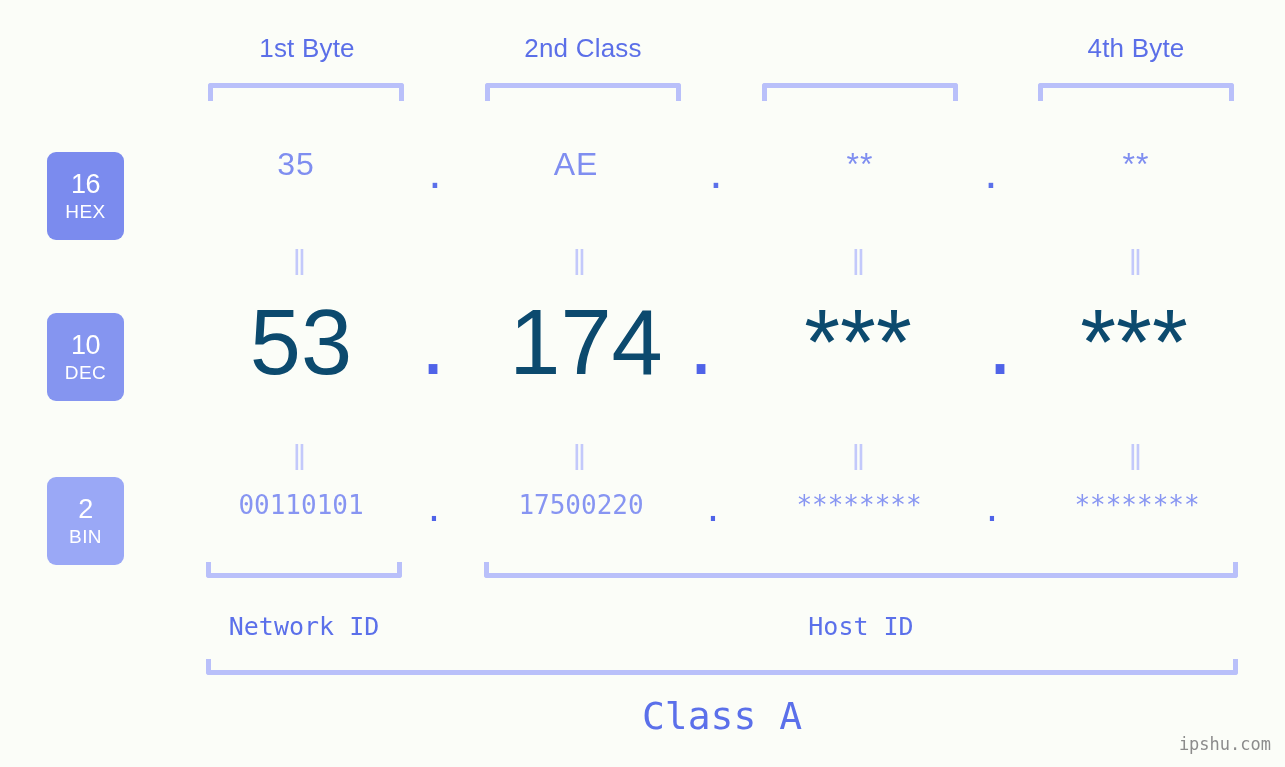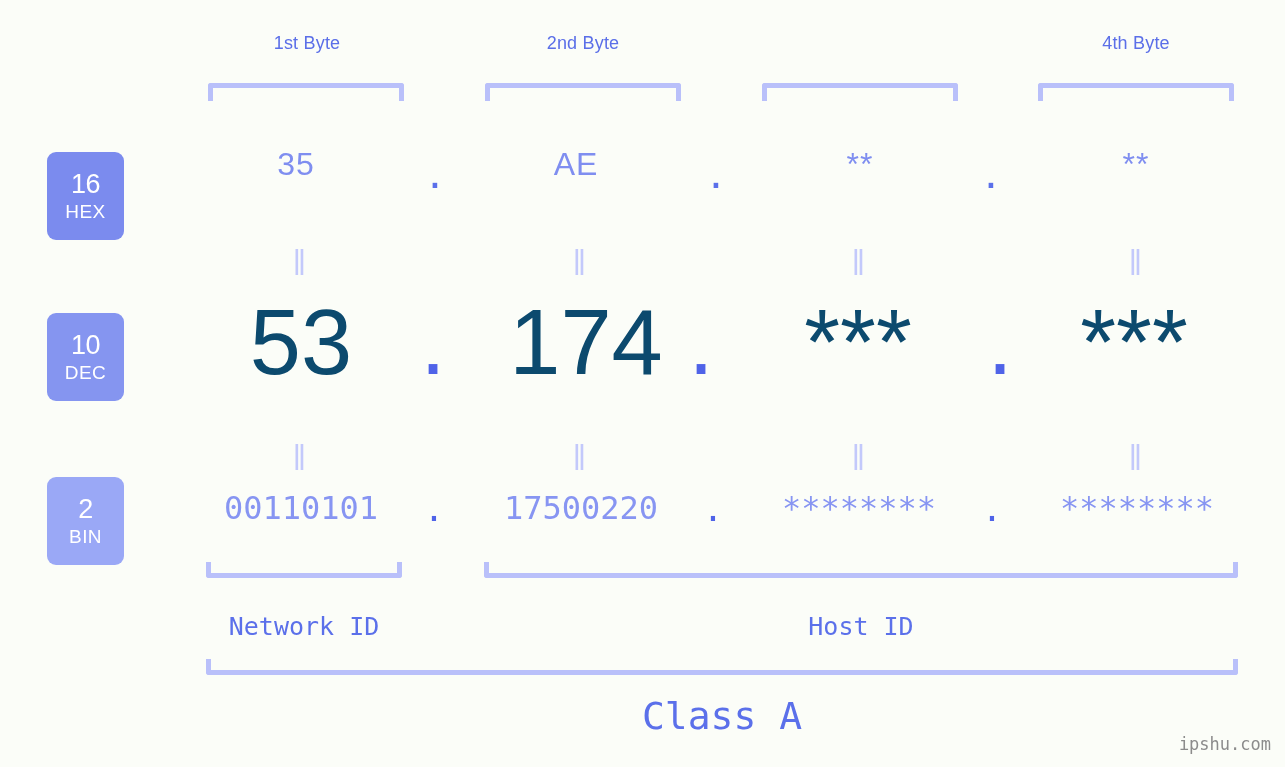--- a/index.html
+++ b/index.html
@@ -20,21 +20,21 @@
     position: absolute;
     inset: 0;
   }
 
   
   .byte-header {
     position: absolute;
     top: 33px;
     width: 240px;
     text-align: center;
-    font-size: 18px;
+    font-size: 26px;
     color: #5b6fe8;
     letter-spacing: 0.2px;
     font-family: "Liberation Sans", sans-serif;
   }
 
   
   .top-bracket {
     position: absolute;
     top: 83px;
     height: 18px;
@@ -118,21 +118,21 @@
     top: 296px;
     width: 34px;
     font-size: 92px;
     color: #4f63e8;
   }
 
   
   .bin-row .value-cell {
     top: 492px;
     width: 240px;
-    font-size: 32px;
+    font-size: 26px;
     color: #8795f2;
     font-family: "DejaVu Sans Mono", monospace;
     letter-spacing: 0px;
     line-height: 1;
   }
   .bin-row .dot-sep {
     top: 492px;
     width: 30px;
     font-size: 34px;
     color: #4f63e8;
@@ -188,21 +188,21 @@
     font-family: "DejaVu Sans Mono", monospace;
     letter-spacing: 0px;
   }
 </style>
 </head>
 <body>
 
 <div class="stage">
 
   <div class="byte-header" style="left:187px">1st Byte</div>
-  <div class="byte-header" style="left:463px">2nd Byte</div>
+  <div class="byte-header" style="left:463px">2nd Class</div>
   <div class="byte-header" style="left:1016px">4th Byte</div>
 
   <div class="top-bracket" style="left:208px;  width:196px"></div>
   <div class="top-bracket" style="left:485px;  width:196px"></div>
   <div class="top-bracket" style="left:762px;  width:196px"></div>
   <div class="top-bracket" style="left:1038px; width:196px"></div>
 
   <div class="badge" id="badge-hex">
     <span class="num">16</span>
     <span class="lbl">HEX</span>

